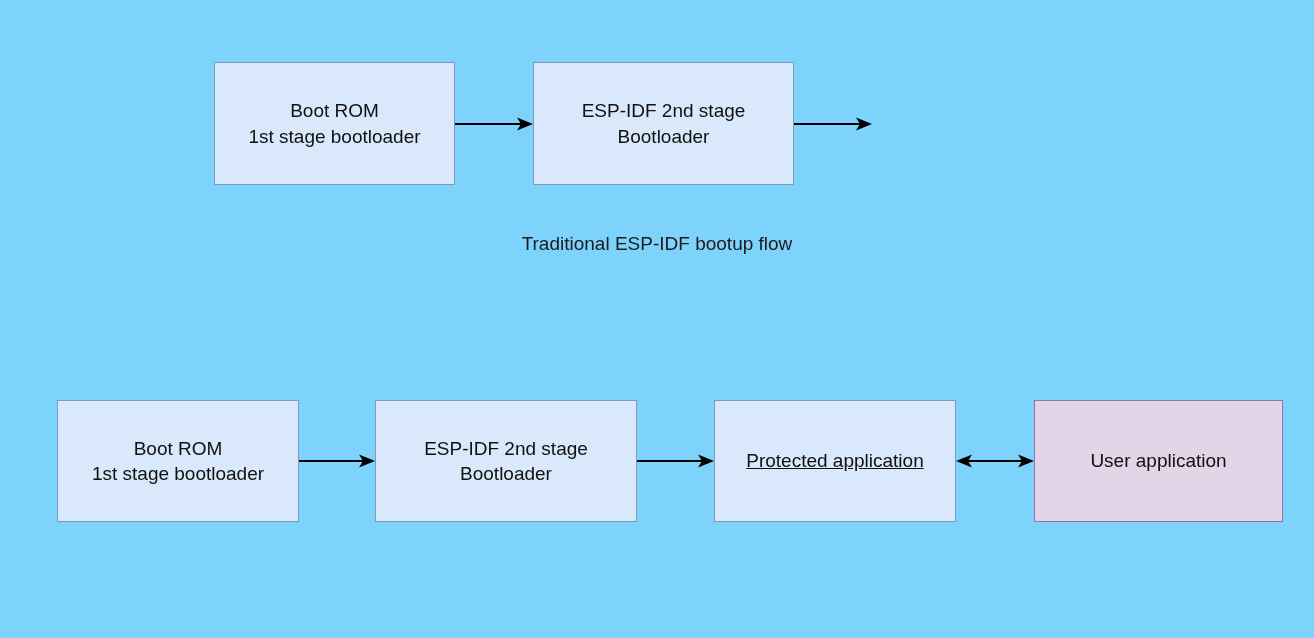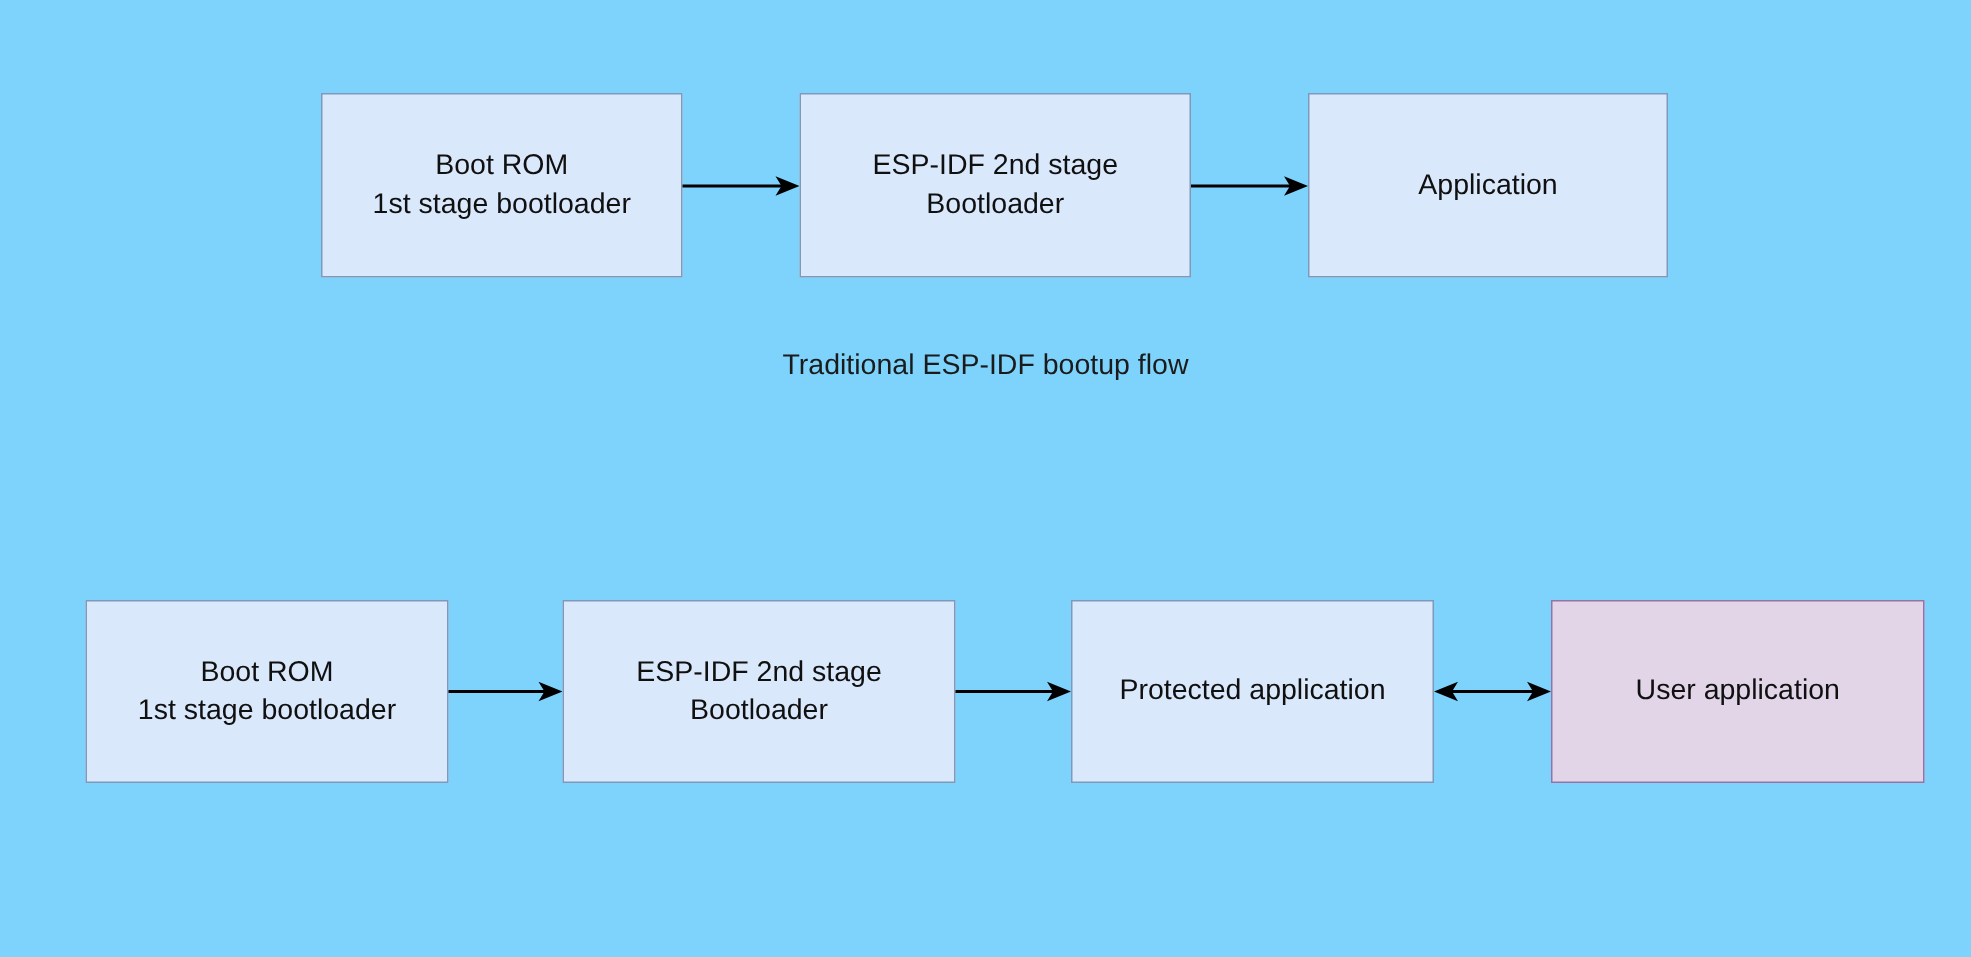--- a/index.html
+++ b/index.html
@@ -91,23 +91,20 @@
 Bootloader</span>
   </div>
 
   <div class="connector" style="left:794px; top:112px; width:78px; height:24px;">
     <svg width="78" height="24" viewBox="0 0 78 24">
       <line x1="0" y1="12" x2="68" y2="12" stroke="#000000" stroke-width="2"></line>
       <path d="M 78 12 L 62 5.5 L 66 12 L 62 18.5 Z" fill="#000000"></path>
     </svg>
   </div>
 
-  <div class="node blue" style="left:872px; top:62px; width:240px; height:123px;">
-    <span class="node-label">Application</span>
-  </div>
 
   <div class="caption" style="left:0px; top:233px; width:1314px;">Traditional ESP-IDF bootup flow</div>
 
   <div class="node blue" style="left:57px; top:400px; width:242px; height:122px;">
     <span class="node-label">Boot ROM
 1st stage bootloader</span>
   </div>
 
   <div class="connector" style="left:299px; top:449px; width:76px; height:24px;">
     <svg width="76" height="24" viewBox="0 0 76 24">
@@ -121,21 +118,21 @@
 Bootloader</span>
   </div>
 
   <div class="connector" style="left:637px; top:449px; width:77px; height:24px;">
     <svg width="77" height="24" viewBox="0 0 77 24">
       <line x1="0" y1="12" x2="67" y2="12" stroke="#000000" stroke-width="2"></line>
       <path d="M 77 12 L 61 5.5 L 65 12 L 61 18.5 Z" fill="#000000"></path>
     </svg>
   </div>
 
-  <div class="node blue" style="left:714px; top:400px; width:242px; height:122px;">
+  <div class="node blue" style="left:714px; top:400px; width:242px; height:122px;text-decoration:underline;">
     <span class="node-label">Protected application</span>
   </div>
 
   <div class="connector" style="left:956px; top:449px; width:78px; height:24px;">
     <svg width="78" height="24" viewBox="0 0 78 24">
       <line x1="10" y1="12" x2="68" y2="12" stroke="#000000" stroke-width="2"></line>
       <path d="M 0 12 L 16 5.5 L 12 12 L 16 18.5 Z" fill="#000000"></path>
       <path d="M 78 12 L 62 5.5 L 66 12 L 62 18.5 Z" fill="#000000"></path>
     </svg>
   </div>

